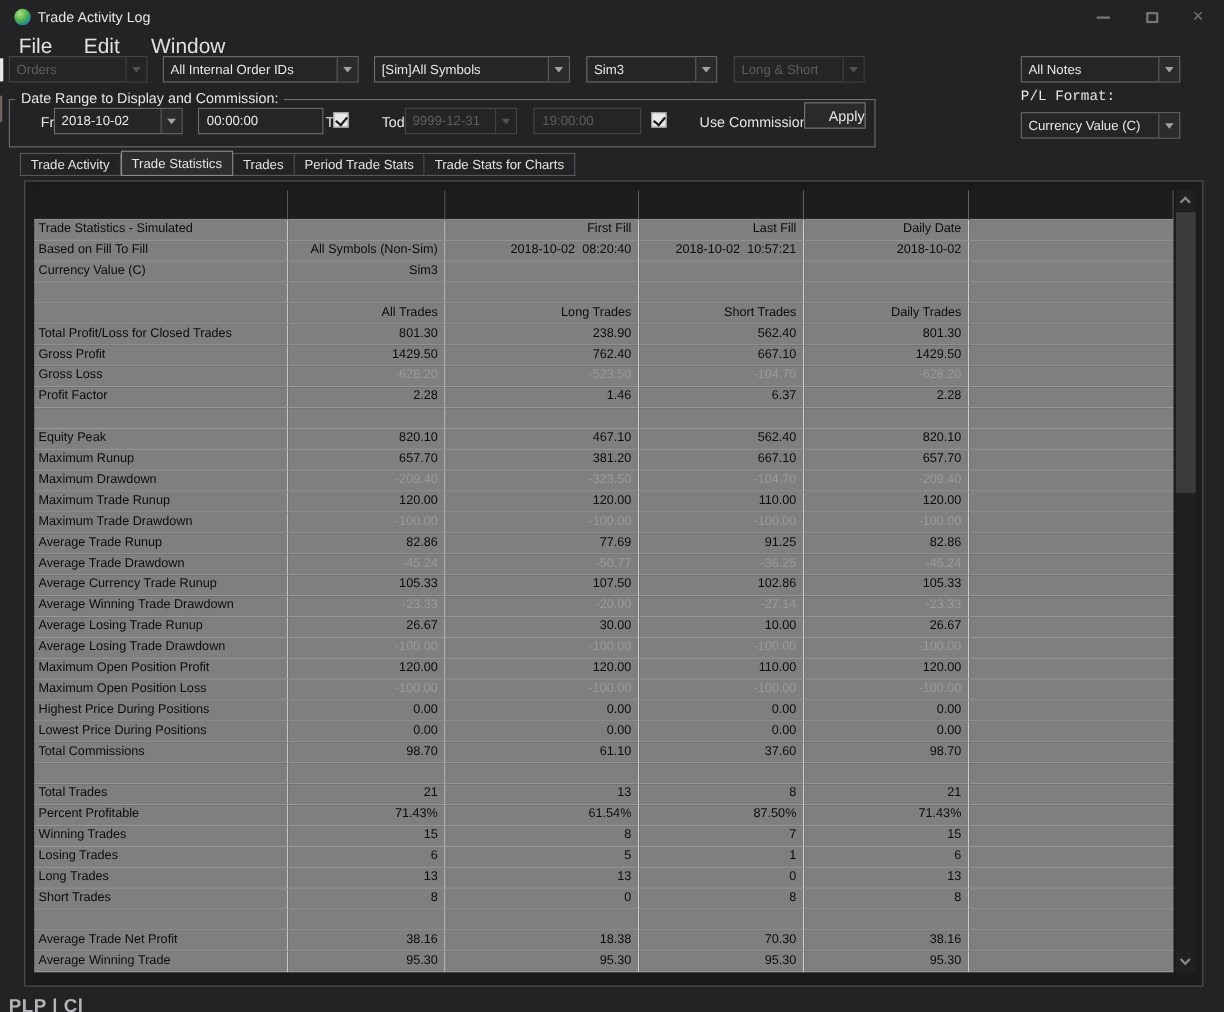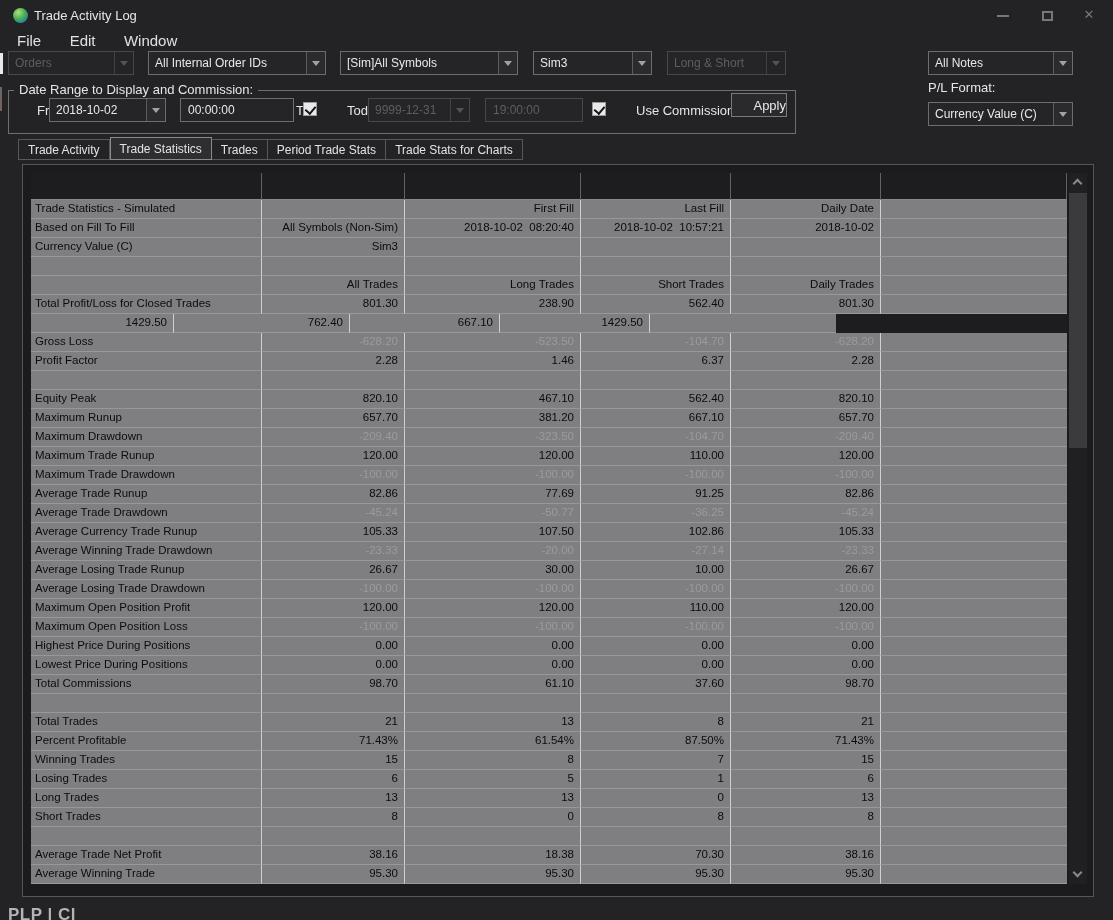--- a/index.html
+++ b/index.html
@@ -16,21 +16,21 @@
   }
   .title-text { position:absolute; left:34px; top:8px; font-size:13px; color:#e5e5e5; }
   .win-btn { position:absolute; top:0; width:44px; height:30px; color:#76777a; text-align:center; line-height:30px; font-size:13px; }
   #btn-min  { right:88px; }
   #btn-max  { right:44px; }
   #btn-close{ right:2px; }
   .glyph-min { display:inline-block; width:12px; height:2px; background:#76777a; vertical-align:middle; }
   .glyph-max { display:inline-block; width:11px; height:10px; border:2px solid #76777a; vertical-align:middle; }
   
   #menubar { position:absolute; left:0; top:30px; height:22px; }
-  .menu-item { display:inline-block; margin-left:10px; padding:2px 7px; font-size:15px; color:#e0e0e0;text-align:center; }
+  .menu-item { display:inline-block; margin-left:10px; padding:2px 7px; font-size:19px; color:#e0e0e0;text-align:center; }
   
   .combo, .textbox {
     position:absolute; height:24px; background:#252527; border:1px solid #6d6d70;
     font-size:12px; color:#e8e8e8;
   }
   .combo .combo-text { position:absolute; left:6px; top:4px; white-space:nowrap; overflow:hidden; }
   .combo .combo-arrow {
     position:absolute; right:0; top:0; width:19px; height:100%;
     border-left:1px solid #5c5c5f; background:#2b2b2d;
   }
@@ -139,21 +139,21 @@
   </div>
   <div class="combo disabled" style="left:667px; top:51px; width:119px;">
     <span class="combo-text">Long &amp; Short</span>
     <span class="combo-arrow"></span>
   </div>
   <div class="combo" style="left:928px; top:51px; width:145px;">
     <span class="combo-text">All Notes</span>
     <span class="combo-arrow"></span>
   </div>
 
-  <div class="plain-label" style="left:928px; top:80px;">P/L Format:</div>
+  <div class="plain-label" style="left:928px; top:80px;font-family:Liberation Mono, monospace;">P/L Format:</div>
   <div class="combo" style="left:928px; top:102px; width:145px;">
     <span class="combo-text">Currency Value (C)</span>
     <span class="combo-arrow"></span>
   </div>
 
   <div id="date-group"></div>
   <div id="date-group-label">Date Range to Display and Commission:</div>
   <div class="inline-label" style="left:13px; top:103px;">From:</div>
   <div class="combo" style="left:49px; top:98px; width:117px;">
     <span class="combo-text">2018-10-02</span>
@@ -232,20 +232,21 @@
         </div>
         <div class="trow">
           <div class="tcell c0 left">Total Profit/Loss for Closed Trades</div>
           <div class="tcell c1">801.30</div>
           <div class="tcell c2">238.90</div>
           <div class="tcell c3">562.40</div>
           <div class="tcell c4">801.30</div>
           <div class="tcell c5"></div>
         </div>
         <div class="trow">
+          <div class="tcell c0 left">Gross Profit</div>
           <div class="tcell c1">1429.50</div>
           <div class="tcell c2">762.40</div>
           <div class="tcell c3">667.10</div>
           <div class="tcell c4">1429.50</div>
           <div class="tcell c5"></div>
         </div>
         <div class="trow">
           <div class="tcell c0 left">Gross Loss</div>
           <div class="tcell c1 neg">-628.20</div>
           <div class="tcell c2 neg">-523.50</div>

